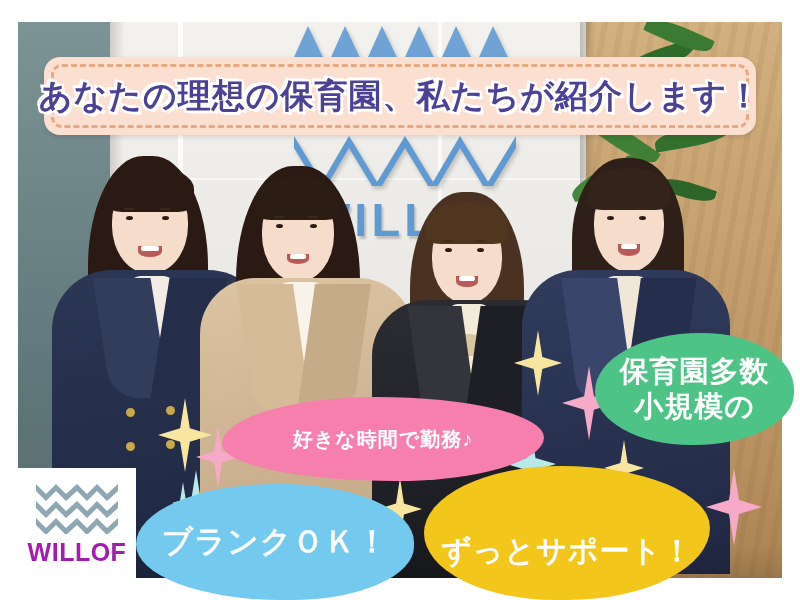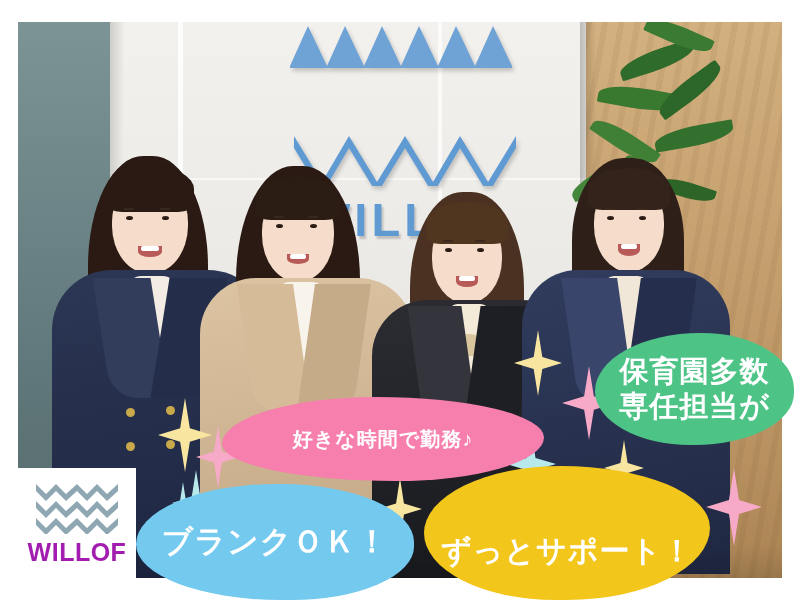--- a/index.html
+++ b/index.html
@@ -269,25 +269,28 @@
   <div class="spark" style="left:196px; top:426px; width:44px; height:62px; background:#f7a9c8;"></div>
   <div class="spark" style="left:172px; top:470px; width:48px; height:66px; background:#b7e8ea;"></div>
   <div class="spark" style="left:514px; top:330px; width:48px; height:66px; background:#f8e6a0;"></div>
   <div class="spark" style="left:562px; top:366px; width:54px; height:74px; background:#f7a9c8;"></div>
   <div class="spark" style="left:506px; top:430px; width:50px; height:68px; background:#b7e8ea;"></div>
   <div class="spark" style="left:378px; top:478px; width:44px; height:62px; background:#f8e6a0;"></div>
   <div class="spark" style="left:706px; top:468px; width:56px; height:78px; background:#f7a9c8;"></div>
   <div class="spark" style="left:604px; top:440px; width:40px; height:56px; background:#f8e6a0;"></div>
   <div class="spark" style="left:160px; top:482px; width:46px; height:64px; background:#b7e8ea;"></div>
 
+  <div class="banner">
+    <div class="banner-text">あなたの理想の保育園、私たちが紹介します！</div>
+  </div>
 
   <div class="bubble bub-green">
     <span>
       <span>保育園多数</span><br>
-      <span>専任担当が</span>
+      <span>小規模の</span>
     </span>
   </div>
 
   <div class="bubble bub-pink">
     <span>好きな時間で勤務♪</span>
   </div>
 
   <div class="bubble bub-blue">
     <span>ブランクＯＫ！</span>
   </div>

